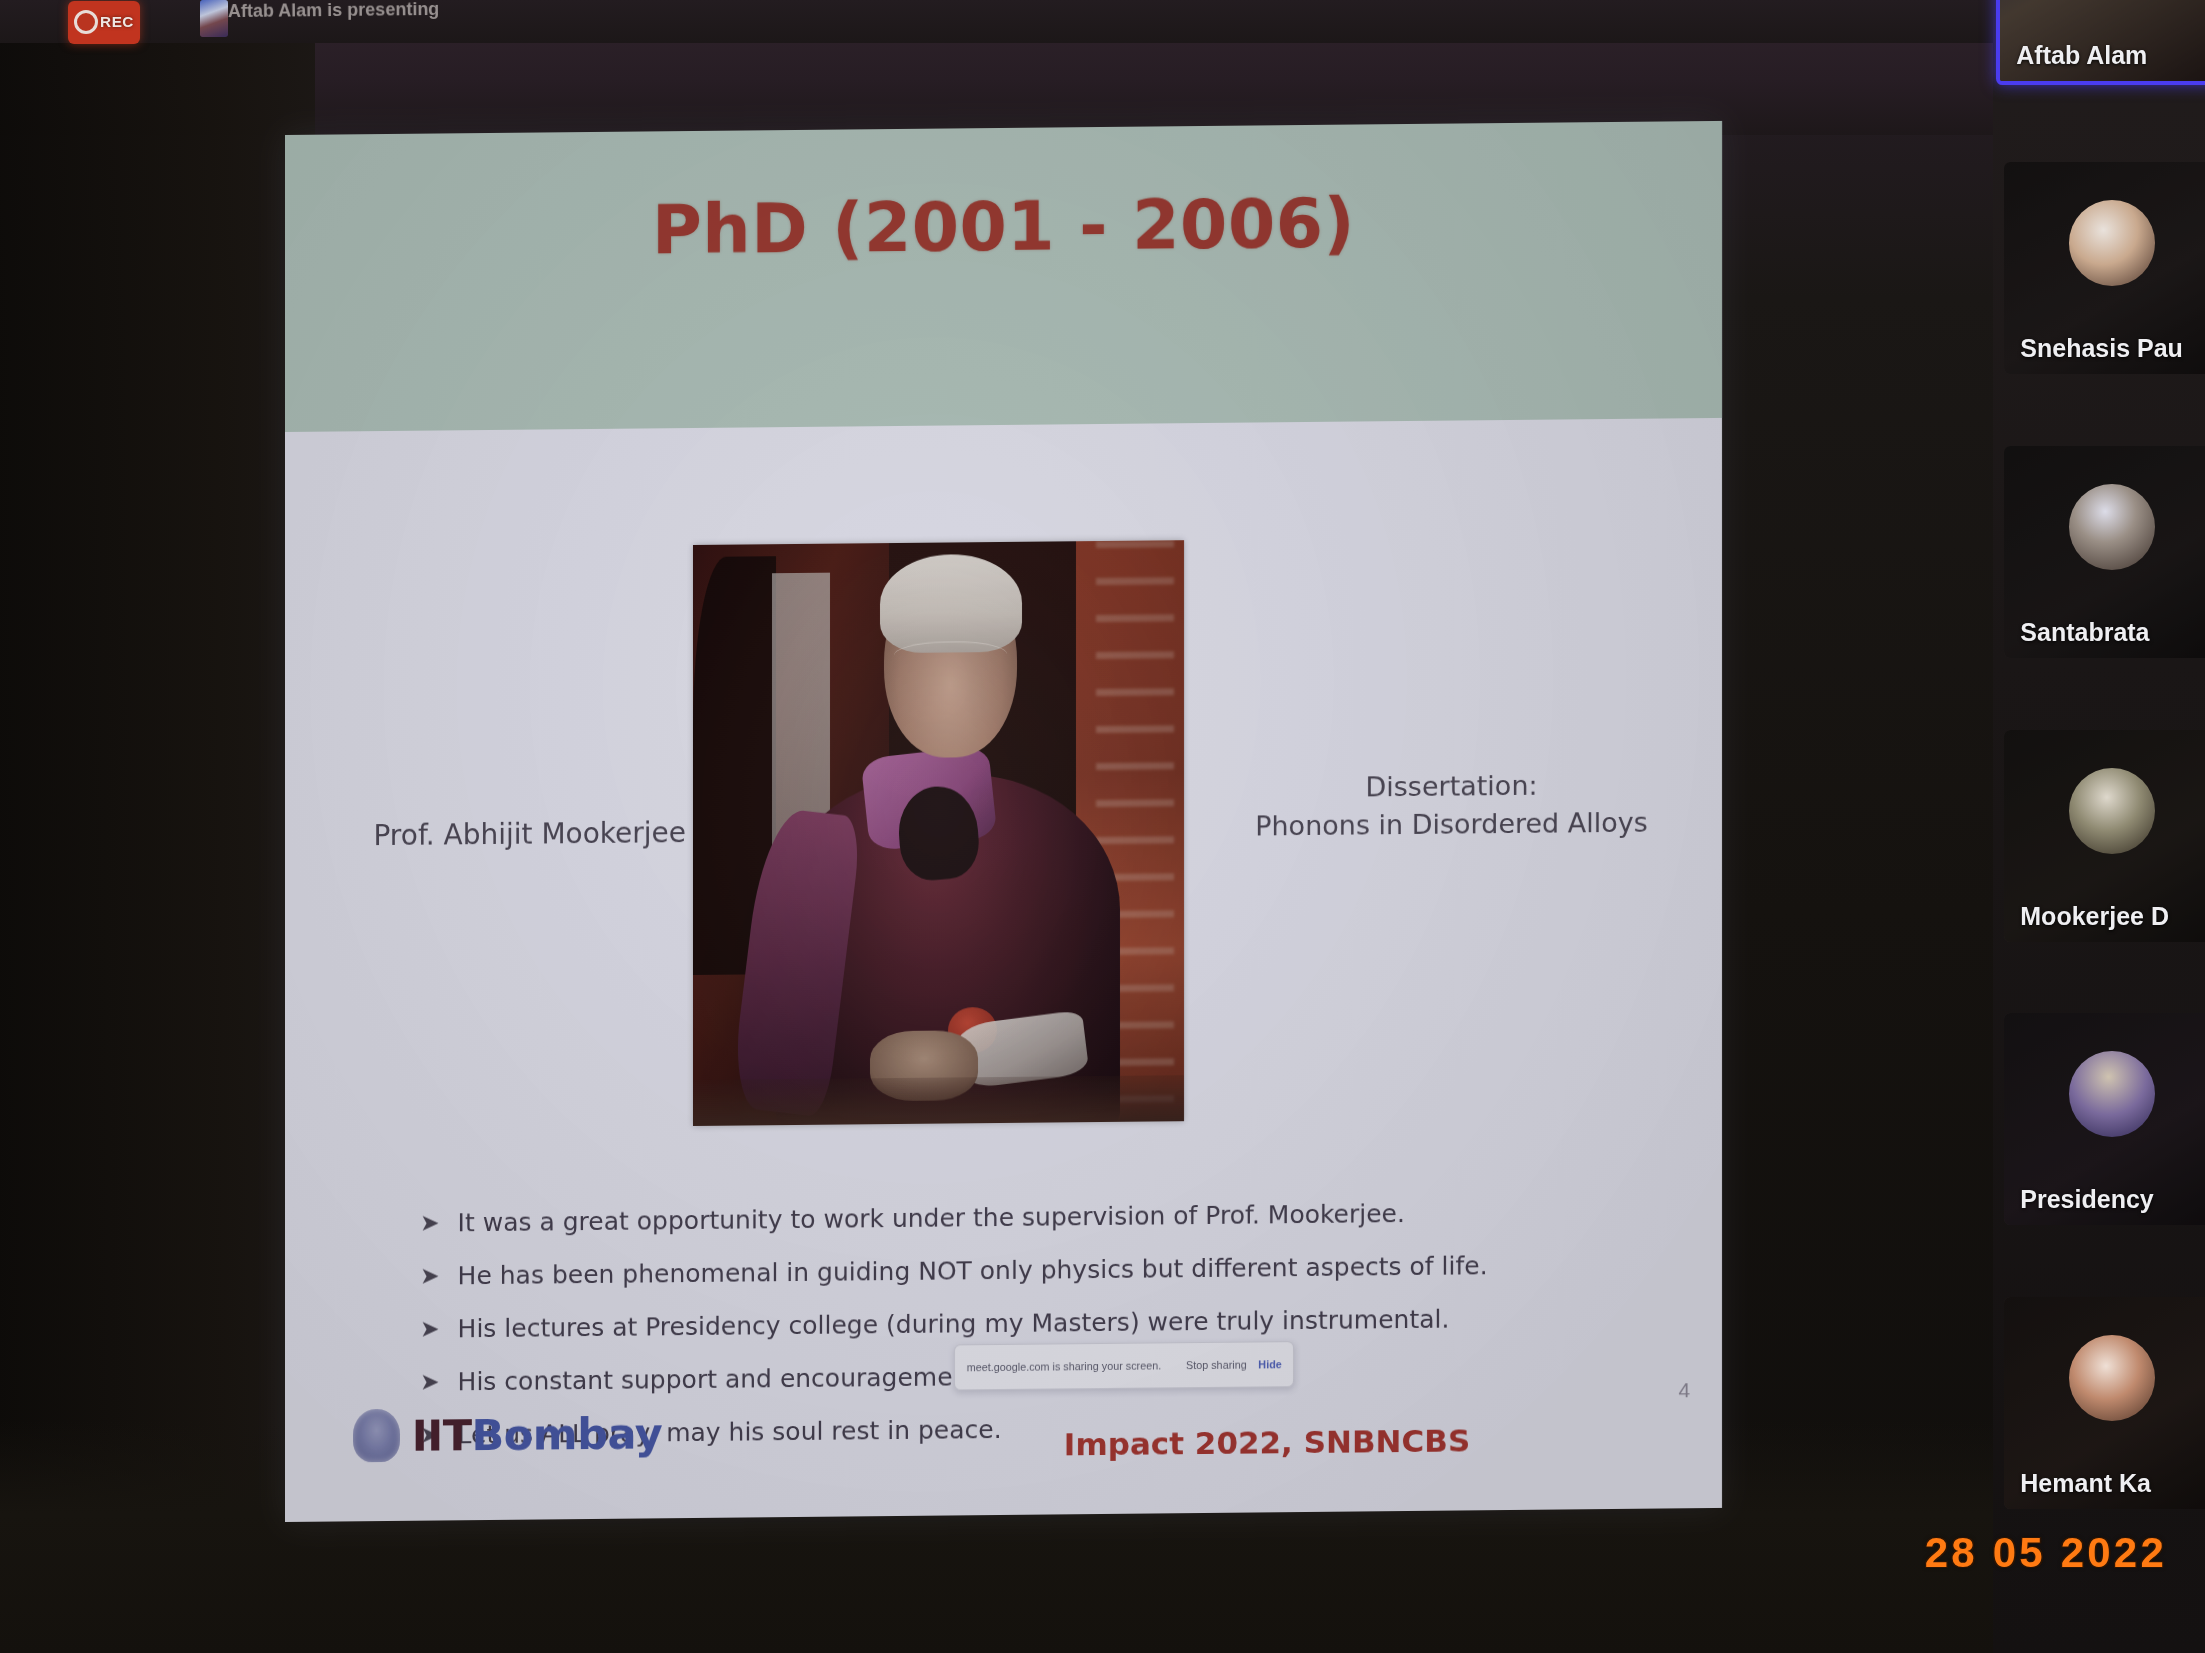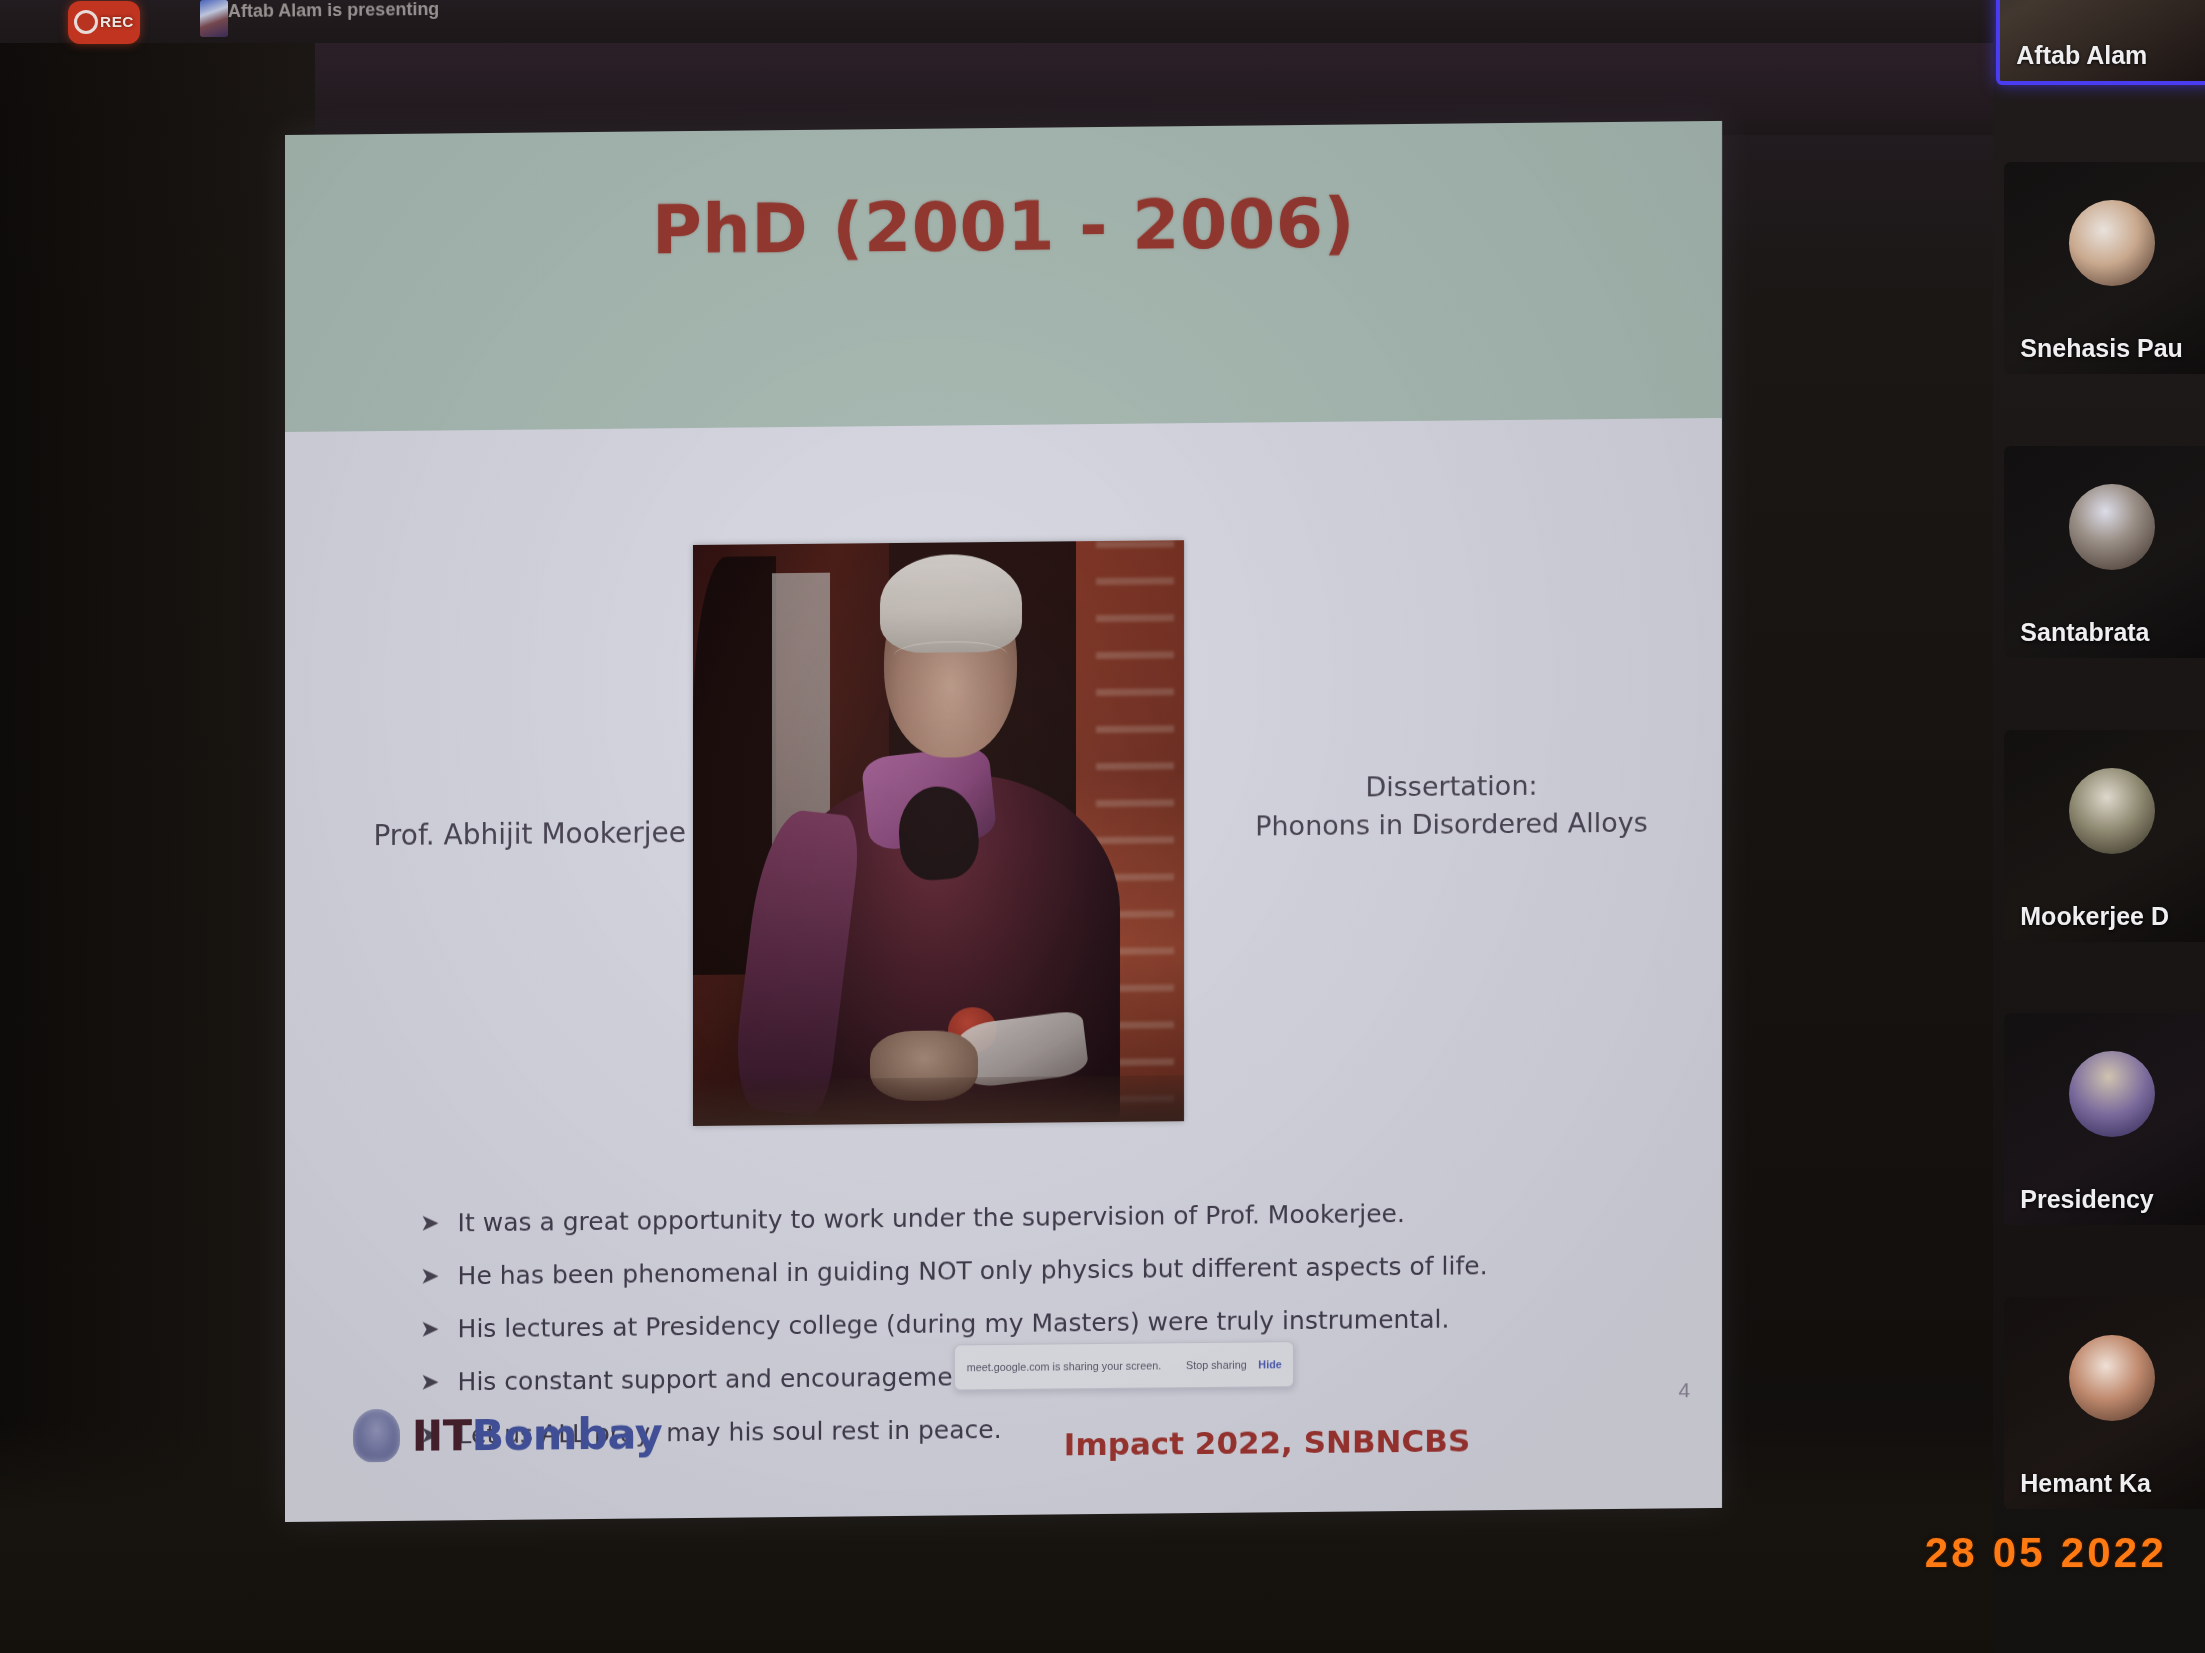--- a/index.html
+++ b/index.html
@@ -29,21 +29,21 @@
     opacity:.9;
   }
 
   
   #meet-topbar{
     position:absolute;left:0;top:0;width:2000px;height:43px;
     background:linear-gradient(180deg,#231c20 0%,#1c1718 100%);
   }
   #rec-badge{
     position:absolute;left:68px;top:0.9px;width:72px;height:43px;
-    background:#c1341f;border-radius:12px;
+    background:#c1341f;border-radius:6px;
     display:flex;align-items:center;justify-content:center;gap:2px;
     box-shadow:0 0 10px rgba(200,60,30,.55);
   }
   #rec-dot{
     width:18px;height:18px;border-radius:50%;
     border:3.2px solid #e8dcd8;background:#b93420;
   }
   #rec-label{
     color:#efe6e2;font-size:15.3px;font-weight:700;letter-spacing:0.5px;
     text-shadow:0 0 3.6px rgba(0,0,0,.6);

